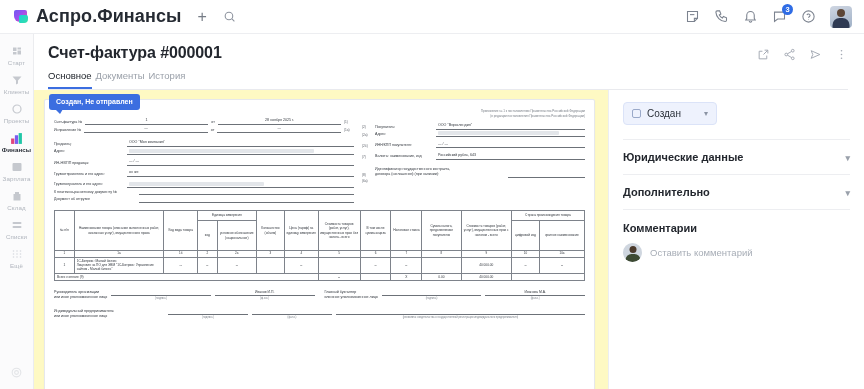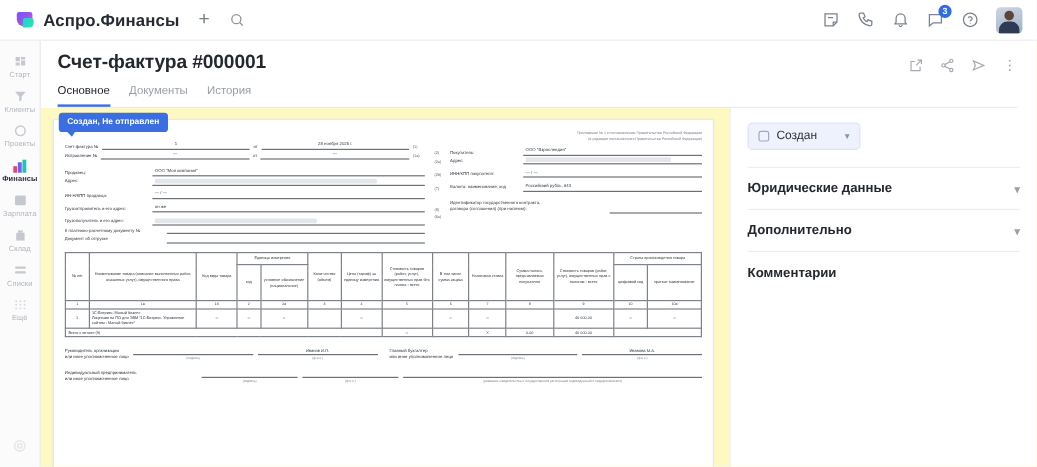--- a/index.html
+++ b/index.html
@@ -25,21 +25,21 @@
   .brand-logo .sq1 {
     position: absolute; left: 0; top: 1px; width: 13px; height: 12px;
     background: linear-gradient(135deg,#6f5bf0 0%, #9b4ff0 45%, #f05b9c 100%);
     border-radius: 2px 2px 0 6px;
   }
   .brand-logo .sq2 {
     position: absolute; left: 5px; top: 6px; width: 9px; height: 8px;
     background: linear-gradient(135deg,#19d1d6 0%, #35e0a8 100%);
     border-radius: 2px 2px 4px 1px;
   }
-  .brand-name { font-size: 14px; font-weight: 600; color: #262b33; letter-spacing: .1px; }
+  .brand-name { font-size: 18px; font-weight: 600; color: #262b33; letter-spacing: .1px; }
   .topbar-plus, .topbar-search { margin-left: 16px; color: #8d939e; display:flex; align-items:center; }
   .topbar-plus { font-size: 16px; line-height: 1; font-weight: 300; color:#767c86; }
   .topbar-right { margin-left: auto; display: flex; align-items: center; gap: 14px; }
   .tb-icon { color: #7c838f; display: flex; align-items: center; position: relative; }
   .badge {
     position: absolute; top: -5px; right: -6px; min-width: 11px; height: 11px;
     background: #2f6ce5; color: #fff; border-radius: 6px; font-size: 7.5px;
     line-height: 11px; text-align: center; padding: 0 2px; font-weight: 600;
   }
   .avatar-top {
@@ -70,21 +70,21 @@
 
   
   .main {
     position: absolute; top: 34px; left: 34px; right: 0; bottom: 0;
     background: #fef9c3; overflow: hidden;
   }
   .page-head { padding: 10px 16px 0 14px; background: #fff; }
   .page-title { font-size: 16px; font-weight: 700; color: #23272e; letter-spacing: -0.1px; }
   .head-row { display: flex; align-items: flex-start; }
   .head-actions { margin-left: auto; display: flex; gap: 13px; padding-top: 4px; color: #a3a9b3; }
-  .tabs { display: flex; gap: 16px; margin-top: 8px; }
+  .tabs { display: flex; gap: 4px; margin-top: 8px; }
   .tab { font-size: 9.5px; color: #9aa0a9; padding-bottom: 6px; border-bottom: 2px solid transparent; }
   .tab.active { color: #20252c; border-bottom-color: #3b6ee0; }
   .head-divider { height: 1px; background: #e9eaee; }
 
   .content { display: flex; height: calc(389px - 34px - 48px); }
   .doc-col { flex: 1; padding: 9px 0 0 10px; }
   .right-col { width: 256px; background: #fff; border-left: 1px solid #eceef1; padding: 12px 14px 0 14px; }
 
   
   .sheet {
@@ -652,17 +652,24 @@
           <span class="caret">▾</span>
         </div>
 
         <div class="panel-row">
           <span>Дополнительно</span>
           <span class="caret">▾</span>
         </div>
 
         <div class="comments-title">Комментарии</div>
 
+        <div class="comment-input">
+          <span class="avatar-cm">
+            <span class="head2"></span>
+              <span class="body2"></span>
+          </span>
+          <span class="comment-ph">Оставить комментарий</span>
+        </div>
 
       </div>
     </div>
   </div>
 </div>
 
 </body></html>

